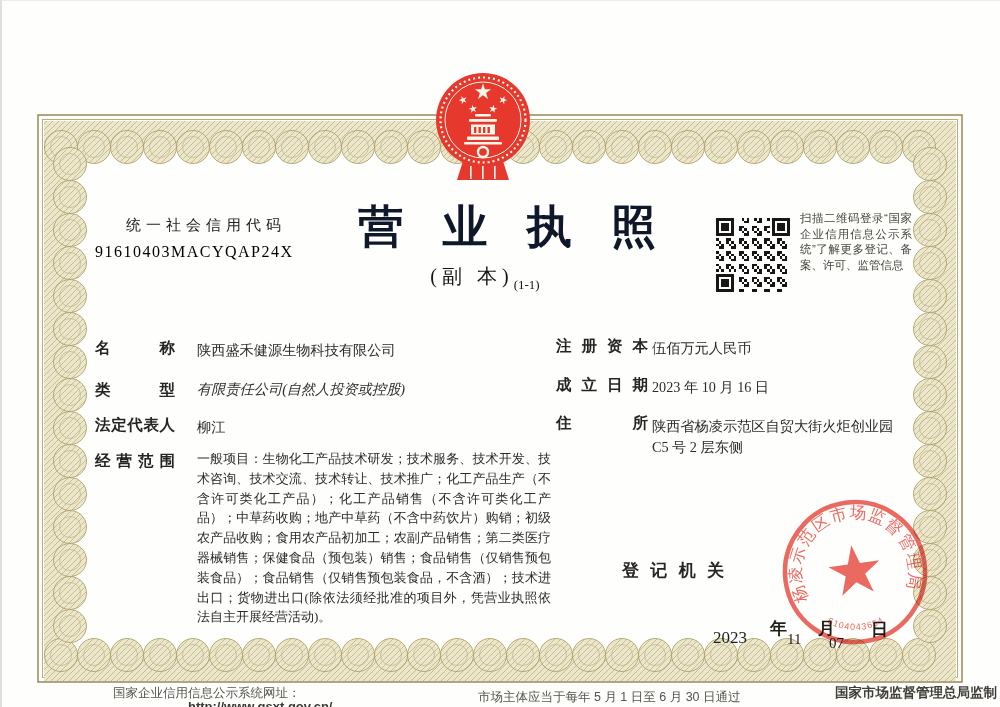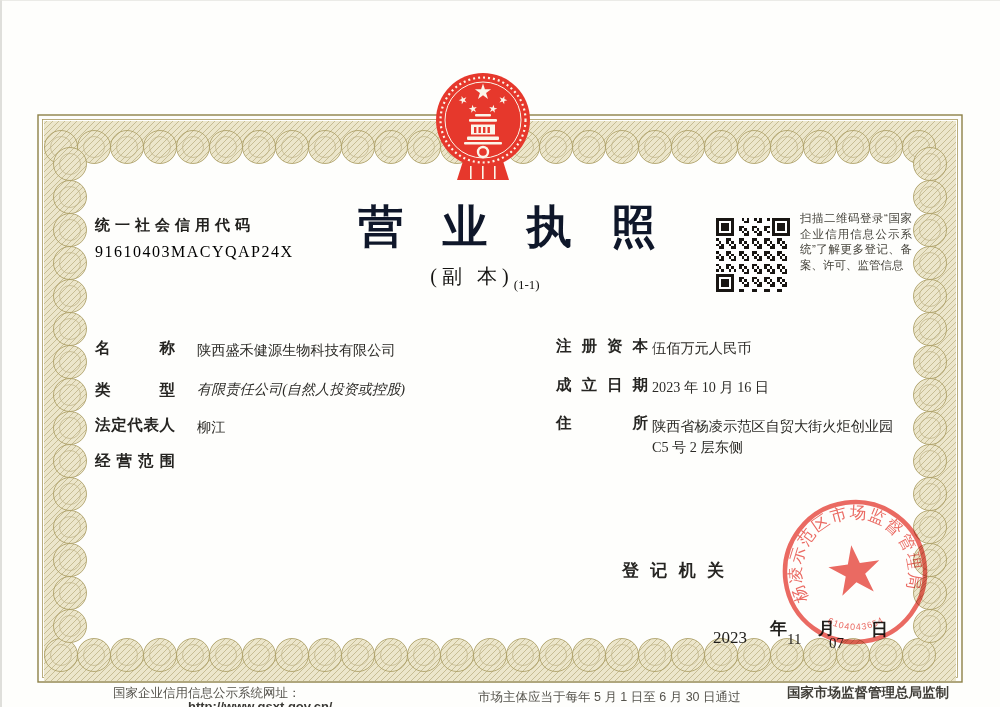--- a/index.html
+++ b/index.html
@@ -18,27 +18,27 @@
   }
   .value{font-size:14.2px;color:#2b2a26;}
   .scan-edge-left{left:0;top:0;width:2px;height:707px;background:#c9c9c4;opacity:.6;}
   .scan-edge-top{left:0;top:0;width:1000px;height:1px;background:#e2e2de;opacity:.7;}
   .title{
     font-weight:bold;font-size:45px;letter-spacing:14px;
     text-align:right;color:#0f172a;white-space:nowrap;
   }
   .copyline{font-size:20px;letter-spacing:5px;text-align:center;color:#151412;}
   .copyline .idx{font-size:13px;letter-spacing:0;vertical-align:-6px;}
-  .creditlabel{font-weight:bold;font-size:15px;letter-spacing:5px;color:#22211e;}
+  .creditlabel{font-weight:normal;font-size:15px;letter-spacing:5px;color:#22211e;margin-left:31px;}
   .creditcode{font-size:16px;letter-spacing:1.5px;color:#000000;}
   .qrcaption{font-size:11.5px;line-height:15.5px;color:#45433b;text-align:justify;}
   .scopetext{font-size:13px;line-height:19.8px;color:#2b2a26;text-align:justify;}
   .footer{color:#55534c;font-size:12.5px;white-space:nowrap;}
   .footer-url{font-weight:bold;font-size:13px;color:#3a3935;}
-  .footer-right{font-weight:600;font-size:13.5px;color:#403e38;}
+  .footer-right{font-weight:600;font-size:13.5px;color:#403e38;margin-left:48px;}
   .datebit{white-space:nowrap;color:#1f1e1b;}
 </style>
 </head>
 <body>
 
 <svg class="abs" style="left:0;top:0;" width="1000" height="707" viewBox="0 0 1000 707">
   <defs>
     <pattern id="hatch" width="6" height="6" patternUnits="userSpaceOnUse">
       <rect width="6" height="6" fill="#ece6cb"></rect>
       <path d="M0,6 L6,0 M-1,1 L1,-1 M5,7 L7,5" stroke="#b7ac7c" stroke-width="0.7"></path>
@@ -497,20 +497,21 @@
 <div class="abs song value" style="left:197px;top:341px;width:340px;">陕西盛禾健源生物科技有限公司</div>
 
 <div class="abs hei label" style="left:95px;top:380px;width:80px;">类型</div>
 <div class="abs song value" style="left:197px;top:380px;width:340px;font-style:italic;">有限责任公司(自然人投资或控股)</div>
 
 <div class="abs hei label" style="left:95px;top:415px;width:80px;">法定代表人</div>
 <div class="abs song value" style="left:197px;top:418px;width:340px;">柳江</div>
 
 <div class="abs hei label" style="left:95px;top:451px;width:80px;">经营范围</div>
 <div class="abs song scopetext" style="left:197px;top:449px;width:354px;">
+  <div>一般项目：生物化工产品技术研发；技术服务、技术开发、技术咨询、技术交流、技术转让、技术推广；化工产品生产（不含许可类化工产品）；化工产品销售（不含许可类化工产品）；中草药收购；地产中草药（不含中药饮片）购销；初级农产品收购；食用农产品初加工；农副产品销售；第二类医疗器械销售；保健食品（预包装）销售；食品销售（仅销售预包装食品）；食品销售（仅销售预包装食品，不含酒）；技术进出口；货物进出口(除依法须经批准的项目外，凭营业执照依法自主开展经营活动)。</div>
 </div>
 
 <div class="abs hei label" style="left:556px;top:336px;width:92px;">注册资本</div>
 <div class="abs song value" style="left:652px;top:339px;width:260px;">伍佰万元人民币</div>
 
 <div class="abs hei label" style="left:556px;top:375px;width:92px;">成立日期</div>
 <div class="abs song value" style="left:652px;top:378px;width:260px;">2023 年 10 月 16 日</div>
 
 <div class="abs hei label" style="left:556px;top:413px;width:92px;">住所</div>
 <div class="abs song value" style="left:652px;top:416px;width:256px;line-height:21px;">陕西省杨凌示范区自贸大街火炬创业园 C5 号 2 层东侧</div>

